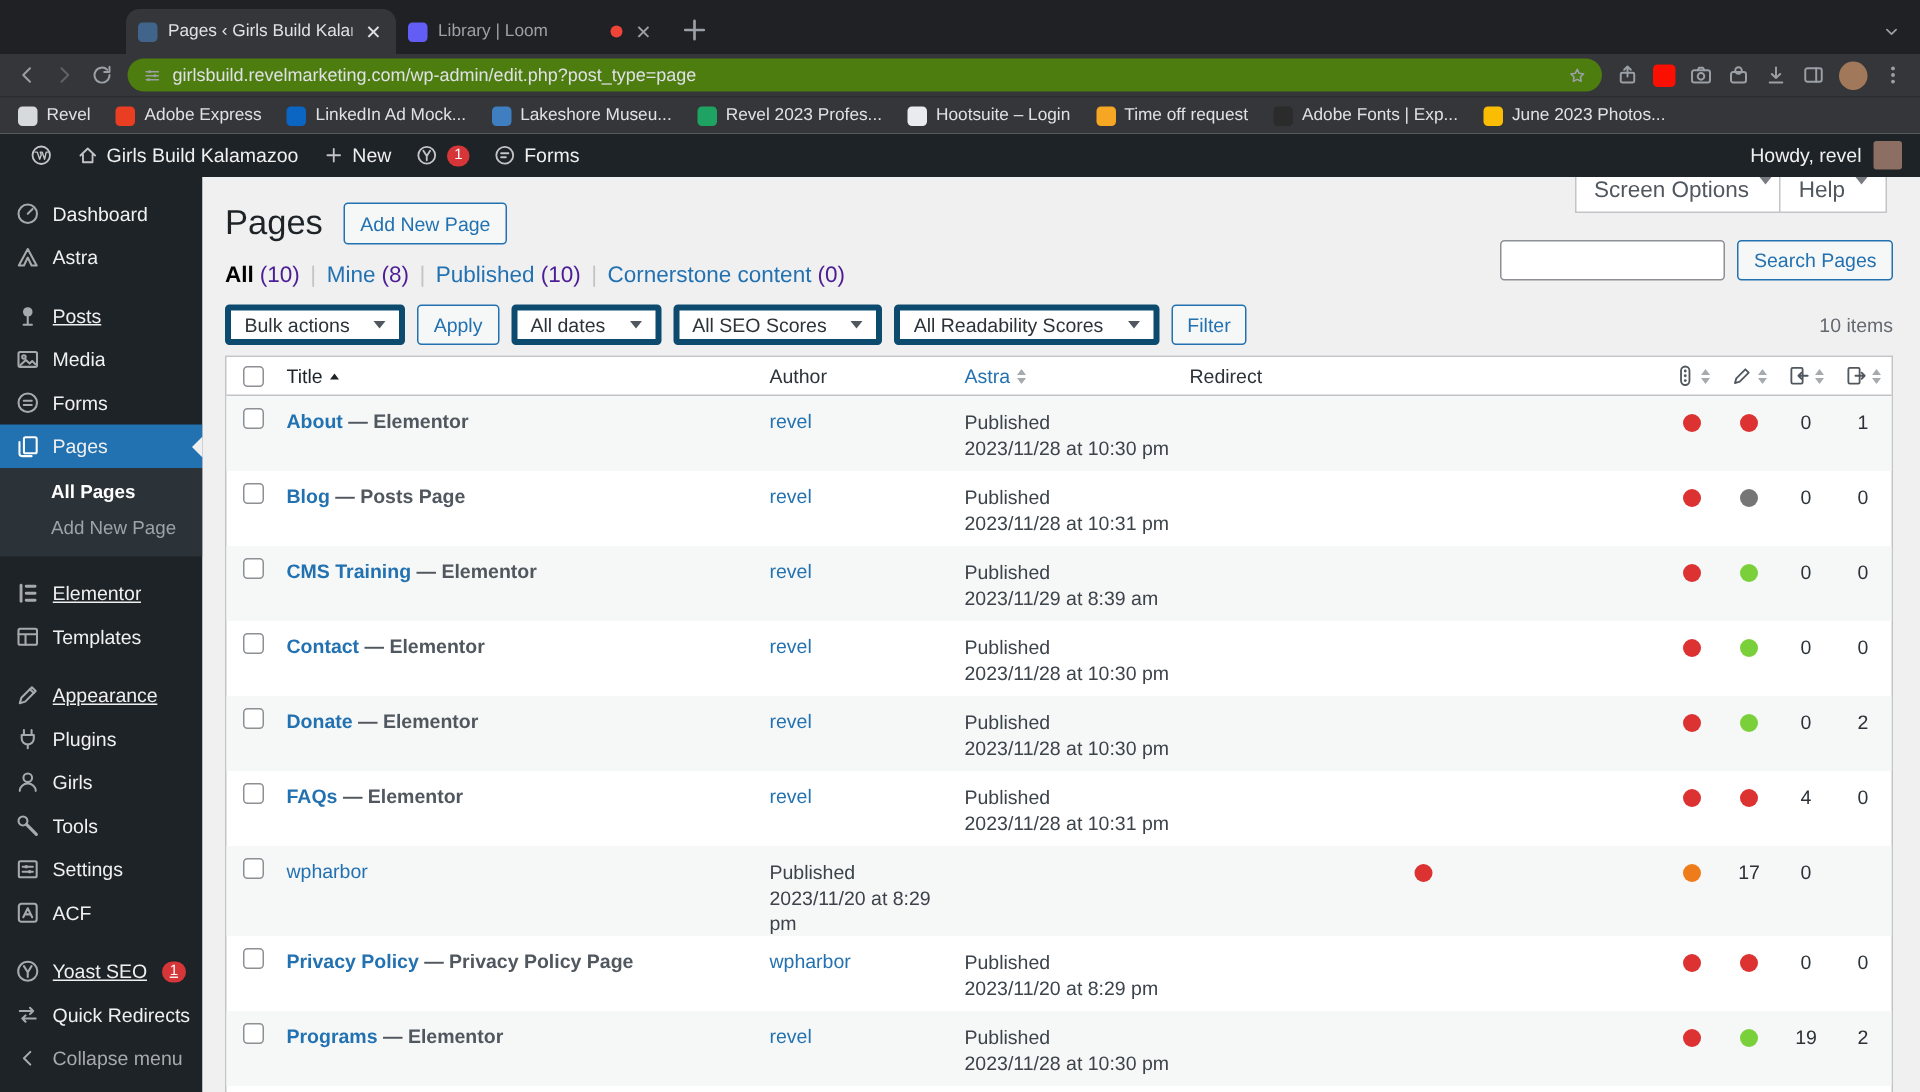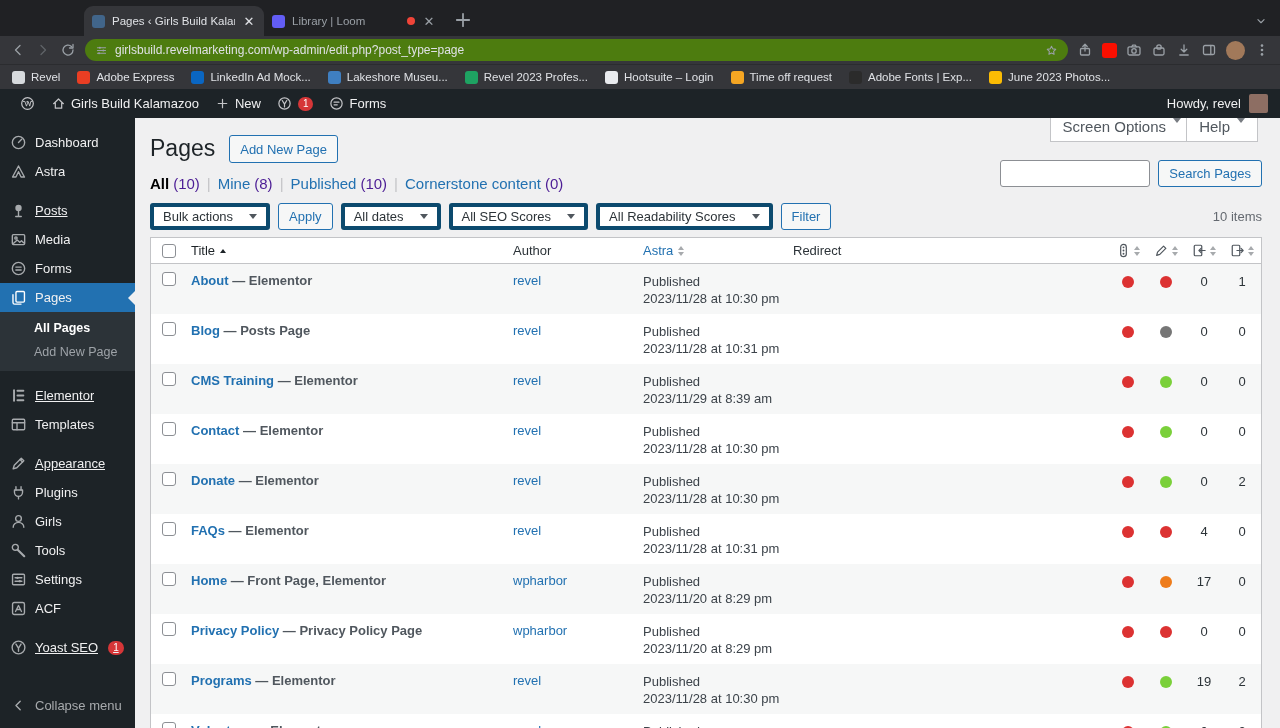--- a/index.html
+++ b/index.html
@@ -459,20 +459,29 @@
       </div>
       <div class="menu-item gap">
         <span class="mi-icon">
           <svg viewBox="0 0 16 16" width="100%" height="100%" fill="none" stroke="currentColor" stroke-width="1.3" stroke-linecap="round" stroke-linejoin="round">
             <circle cx="8" cy="8" r="6"></circle>
             <path d="M5.6 4.8 8 8.6l2.4-3.8M8 8.6v3"></path>
           </svg>
         </span>
         <span class="mi-label">Yoast SEO</span>
         <span class="mi-badge">1</span>
+      </div>
+      <div class="menu-item">
+        <span class="mi-icon">
+          <svg viewBox="0 0 16 16" width="100%" height="100%" fill="none" stroke="currentColor" stroke-width="1.3" stroke-linecap="round" stroke-linejoin="round">
+            <path d="M3 5.6h8.4M11.4 5.6 9.4 3.6M11.4 5.6 9.4 7.6"></path>
+            <path d="M13 10.4H4.6M4.6 10.4l2-2M4.6 10.4l2 2"></path>
+          </svg>
+        </span>
+        <span class="mi-label">Quick Redirects</span>
       </div>
       <div class="sidebar-spacer"></div>
       <div class="menu-item collapse-item">
         <span class="mi-icon">
           <svg viewBox="0 0 16 16" width="100%" height="100%" fill="none" stroke="currentColor" stroke-width="1.3" stroke-linecap="round" stroke-linejoin="round">
             <path d="M9.6 4 5.6 8l4 4"></path>
           </svg>
         </span>
         <span class="mi-label">Collapse menu</span>
       </div>
@@ -728,21 +737,20 @@
             <div class="dotcell">
               <span class="dot" style="background:#dc3232"></span>
             </div>
             <div class="numcell">4</div>
             <div class="numcell">0</div>
           </div>
           <div class="trow tgrid alt">
             <div class="cb-cell">
               <span class="checkbox"></span>
             </div>
-            <div class="cell title-cell"><a href="#" class="rowtitle">Home</a> <span class="state">— Front Page, Elementor</span></div>
             <div class="cell"><a href="#" class="author-link">wpharbor</a></div>
             <div class="cell datecell">
               <div>Published</div>
               <div>2023/11/20 at 8:29 pm</div>
             </div>
             <div class="cell"></div>
             <div class="dotcell">
               <span class="dot" style="background:#dc3232"></span>
             </div>
             <div class="dotcell">

